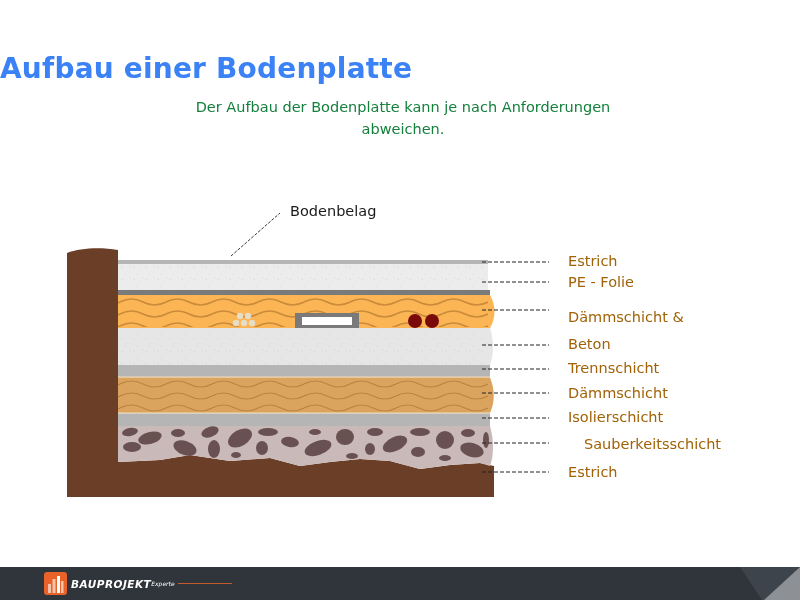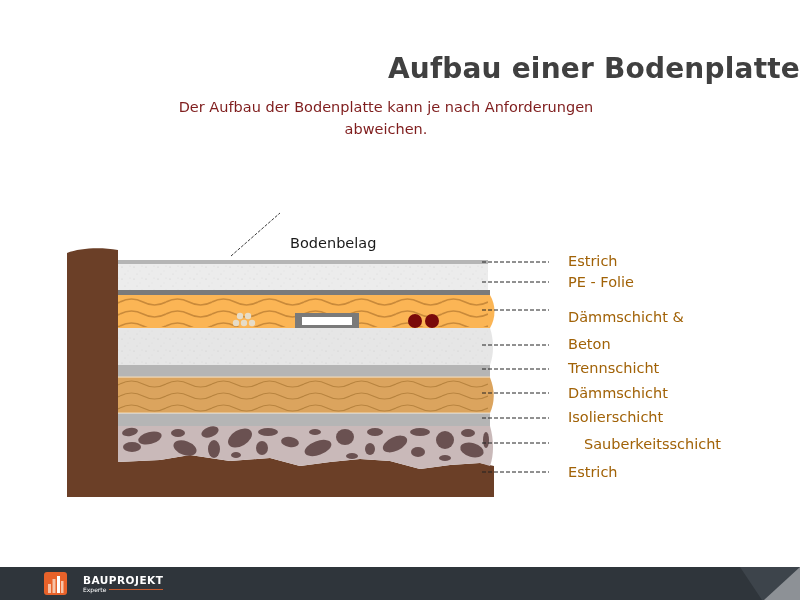--- a/index.html
+++ b/index.html
@@ -1,44 +1,44 @@
 <!DOCTYPE html>
 <html><head>
   <meta charset="utf-8">
   <style>
     * { margin: 0; padding: 0; box-sizing: border-box; }
     html, body { width: 800px; height: 600px; background: #ffffff; overflow: hidden; }
     body { position: relative; font-family: "DejaVu Sans", sans-serif; color: #111; }
 
     .title {
-      position: absolute; left: 0; top: 52px; width: 800px; text-align: right;
-      font-family: "DejaVu Sans", sans-serif; font-weight: bold; font-size: 28px; letter-spacing: 0.2px; color: #404040;
+      position: absolute; left: 0; top: 52px; width: 800px; text-align: left;
+      font-family: "DejaVu Sans", sans-serif; font-weight: bold; font-size: 28px; letter-spacing: 0.2px; color: #3b82f6;
     }
     .subtitle {
-      position: absolute; left: 136px; top: 96px; width: 500px; text-align: center;
-      font-family: "DejaVu Sans", sans-serif; font-size: 14.5px; line-height: 22px; color: #7f1d1d;
+      position: absolute; left: 153px; top: 96px; width: 500px; text-align: center;
+      font-family: "DejaVu Sans", sans-serif; font-size: 14.5px; line-height: 22px; color: #15803d;
     }
 
     .diagram { position: absolute; left: 0; top: 0; width: 800px; height: 560px; }
 
     .callout-label {
       position: absolute; font-family: "DejaVu Sans", sans-serif; font-size: 14.5px; color: #1a1a1a; white-space: nowrap;
     }
     .layer-label {
       position: absolute; left: 568px; font-family: "DejaVu Sans", sans-serif; font-size: 14.5px; line-height: 15px; color: #a16207; white-space: nowrap;
     }
 
     .footer {
       position: absolute; left: 0; top: 567px; width: 800px; height: 33px; background: #2f353b;
     }
     .footer-logo { position: absolute; left: 44px; top: 4px; height: 25px; display: flex; align-items: center; }
     .logo-badge {
       width: 23px; height: 23px; background: #e8622a; border-radius: 3px; position: relative; overflow: hidden;
     }
-    .logo-text { margin-left: 16px; display: flex; flex-direction: column; }
+    .logo-text { margin-left: 4px; display: flex; flex-direction: row; font-style: italic; }
     .logo-main { font-family: "DejaVu Sans", sans-serif; font-weight: bold; font-size: 10.5px; color: #ffffff; letter-spacing: 0.5px; line-height: 12px; }
     .logo-sub-row { display: flex; align-items: center; }
     .logo-sub { font-family: "DejaVu Sans", sans-serif; font-size: 6px; color: #ffffff; line-height: 8px; }
     .logo-line { width: 54px; height: 1px; background: #c55a2e; margin-left: 3px; }
     .copyright {
       position: absolute; right: 62px; top: 8px; font-family: "DejaVu Sans", sans-serif; font-size: 12.5px; color: #ffffff; white-space: nowrap;
     }
     .footer-deco { position: absolute; right: 0; top: 0; width: 60px; height: 33px; }
   </style>
 </head>
@@ -144,21 +144,21 @@
       <line x1="482" y1="310" x2="549" y2="310"></line>
       <line x1="482" y1="345" x2="549" y2="345"></line>
       <line x1="482" y1="369" x2="549" y2="369"></line>
       <line x1="482" y1="393" x2="549" y2="393"></line>
       <line x1="482" y1="418" x2="549" y2="418"></line>
       <line x1="482" y1="443" x2="549" y2="443"></line>
       <line x1="482" y1="472" x2="549" y2="472"></line>
     </g>
   </svg>
 
-  <div class="callout-label" style="left:290px; top:203px;margin-top:32px;">Bodenbelag</div>
+  <div class="callout-label" style="left:290px; top:203px;">Bodenbelag</div>
 
   <div class="layer-label" style="top:254px;">Estrich</div>
   <div class="layer-label" style="top:275px;">PE - Folie</div>
   <div class="layer-label" style="top:302px;margin-top:8px;">Dämmschicht &amp;</div>
   <div class="layer-label" style="top:337px;">Beton</div>
   <div class="layer-label" style="top:361px;">Trennschicht</div>
   <div class="layer-label" style="top:386px;">Dämmschicht</div>
   <div class="layer-label" style="top:410px;">Isolierschicht</div>
   <div class="layer-label" style="top:437px;margin-left:16px;">Sauberkeitsschicht</div>
   <div class="layer-label" style="top:465px;">Estrich</div>

